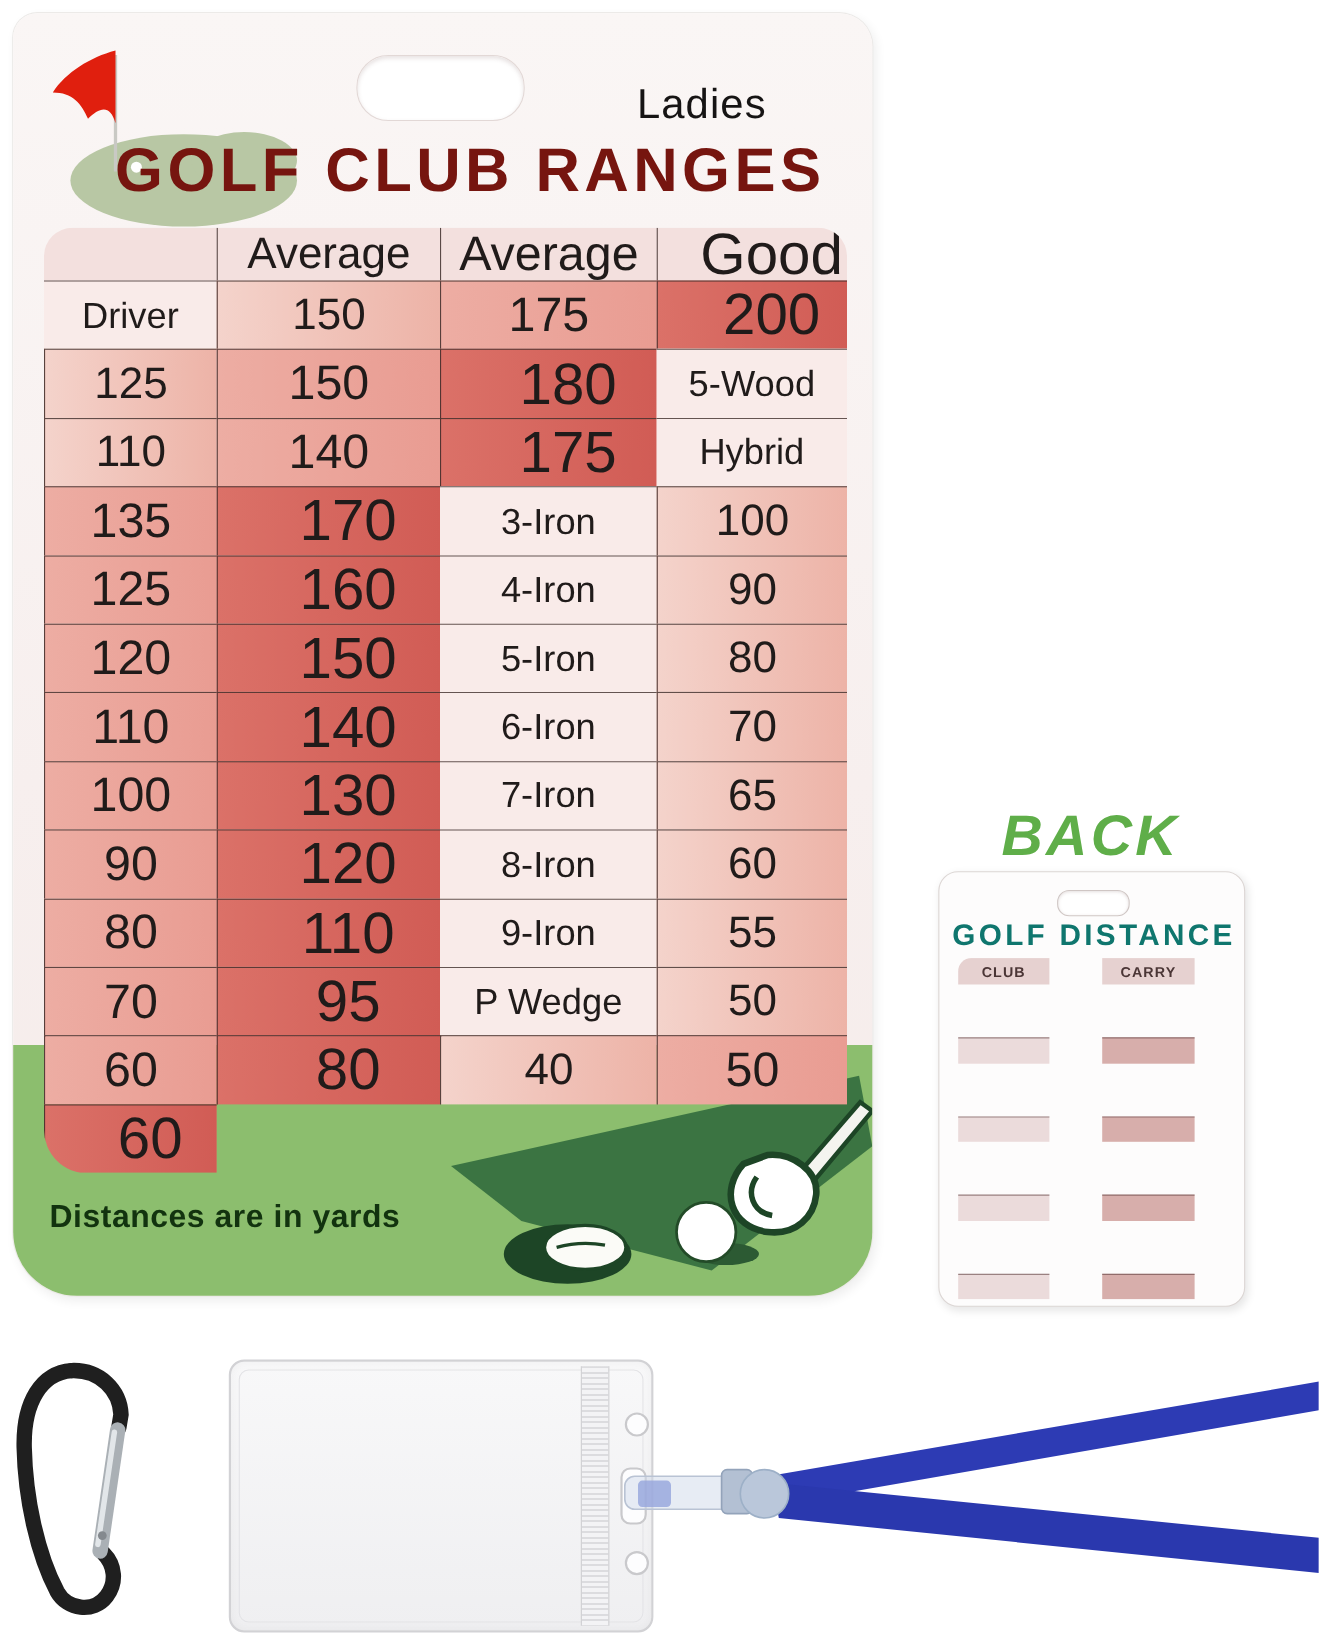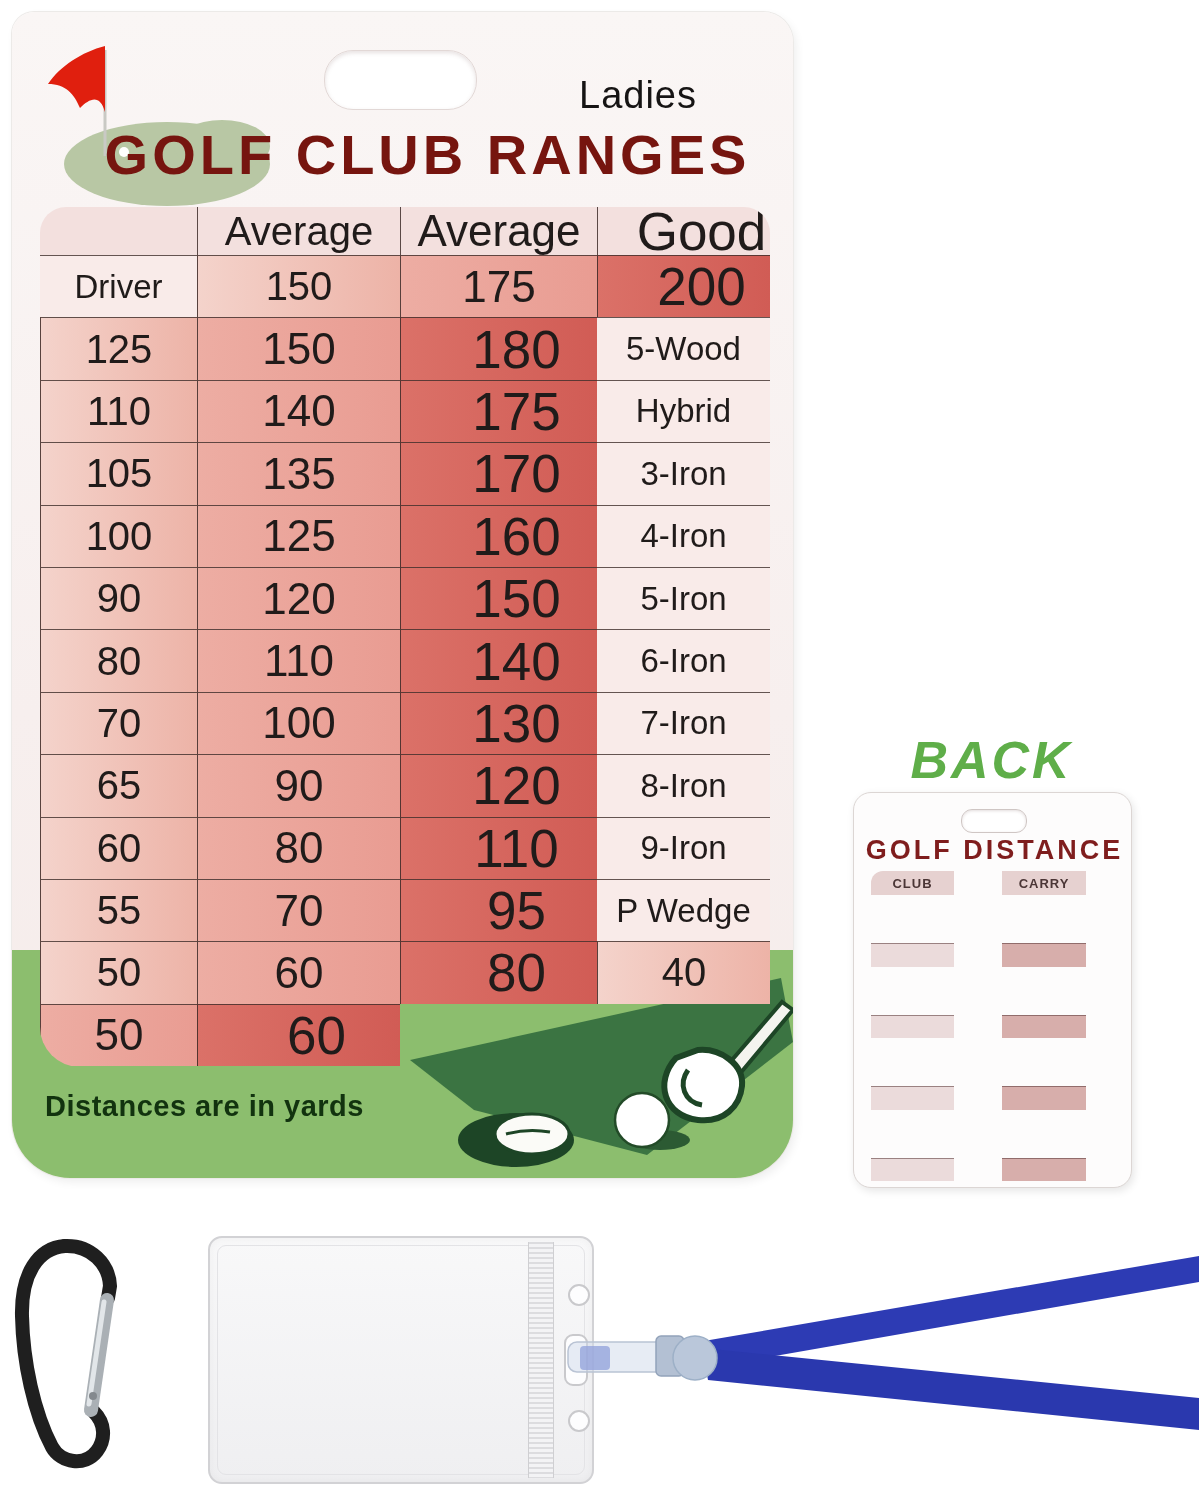--- a/index.html
+++ b/index.html
@@ -43,21 +43,21 @@
       color:#12330f;letter-spacing:.5px;}
 
   
   .back-label{position:absolute;left:853px;top:730px;width:277px;text-align:center;
       font-size:52px;font-weight:800;font-style:italic;color:#5fae49;letter-spacing:3px;}
   .back-card{position:absolute;left:853px;top:792px;width:277px;height:394px;background:#fdfcfc;
       border:1px solid #dcd6d4;border-radius:18px;box-shadow:2px 3px 8px rgba(0,0,0,.10);}
   .back-slot{position:absolute;left:107px;top:16px;width:64px;height:22px;border-radius:11px;
       background:#ffffff;border:1.5px solid #cfc6c4;box-shadow:inset 0 1px 3px rgba(120,90,90,.2);}
   .back-title{position:absolute;left:4px;right:0;top:42px;text-align:center;font-size:27px;
-      font-weight:700;color:#7f1d1d;letter-spacing:3px;white-space:nowrap;}
+      font-weight:700;color:#0f766e;letter-spacing:3px;white-space:nowrap;}
   .back-table{position:absolute;left:17px;top:78px;width:250px;height:332px;
       display:grid;grid-template-columns:83px 84px 83px;grid-template-rows:24px repeat(12,23.5px);
       border-radius:12px 12px 9px 9px;overflow:hidden;gap:48px;}
   .bcell{display:flex;align-items:center;justify-content:center;}
   .bhdr{background:#e6d1d0;font-size:13px;font-weight:700;color:#4b3636;letter-spacing:1px;}
   .bc0{background:#ebdbdb;}
   .bc1{background:#d7aeab;}
   .bc2{background:#cf5e67;}
   .brt{border-top:1px solid rgba(88,55,55,.55);}
 
@@ -120,21 +120,20 @@
         <div class="cell col2 rt cl">175</div>
         <div class="cell col3 rt cl">200</div>
         <div class="cell col1 rt cl">125</div>
         <div class="cell col2 rt cl">150</div>
         <div class="cell col3 rt cl">180</div>
         <div class="cell col0 rt">5-Wood</div>
         <div class="cell col1 rt cl">110</div>
         <div class="cell col2 rt cl">140</div>
         <div class="cell col3 rt cl">175</div>
         <div class="cell col0 rt">Hybrid</div>
-        <div class="cell col1 rt cl">105</div>
         <div class="cell col2 rt cl">135</div>
         <div class="cell col3 rt cl">170</div>
         <div class="cell col0 rt">3-Iron</div>
         <div class="cell col1 rt cl">100</div>
         <div class="cell col2 rt cl">125</div>
         <div class="cell col3 rt cl">160</div>
         <div class="cell col0 rt">4-Iron</div>
         <div class="cell col1 rt cl">90</div>
         <div class="cell col2 rt cl">120</div>
         <div class="cell col3 rt cl">150</div>

